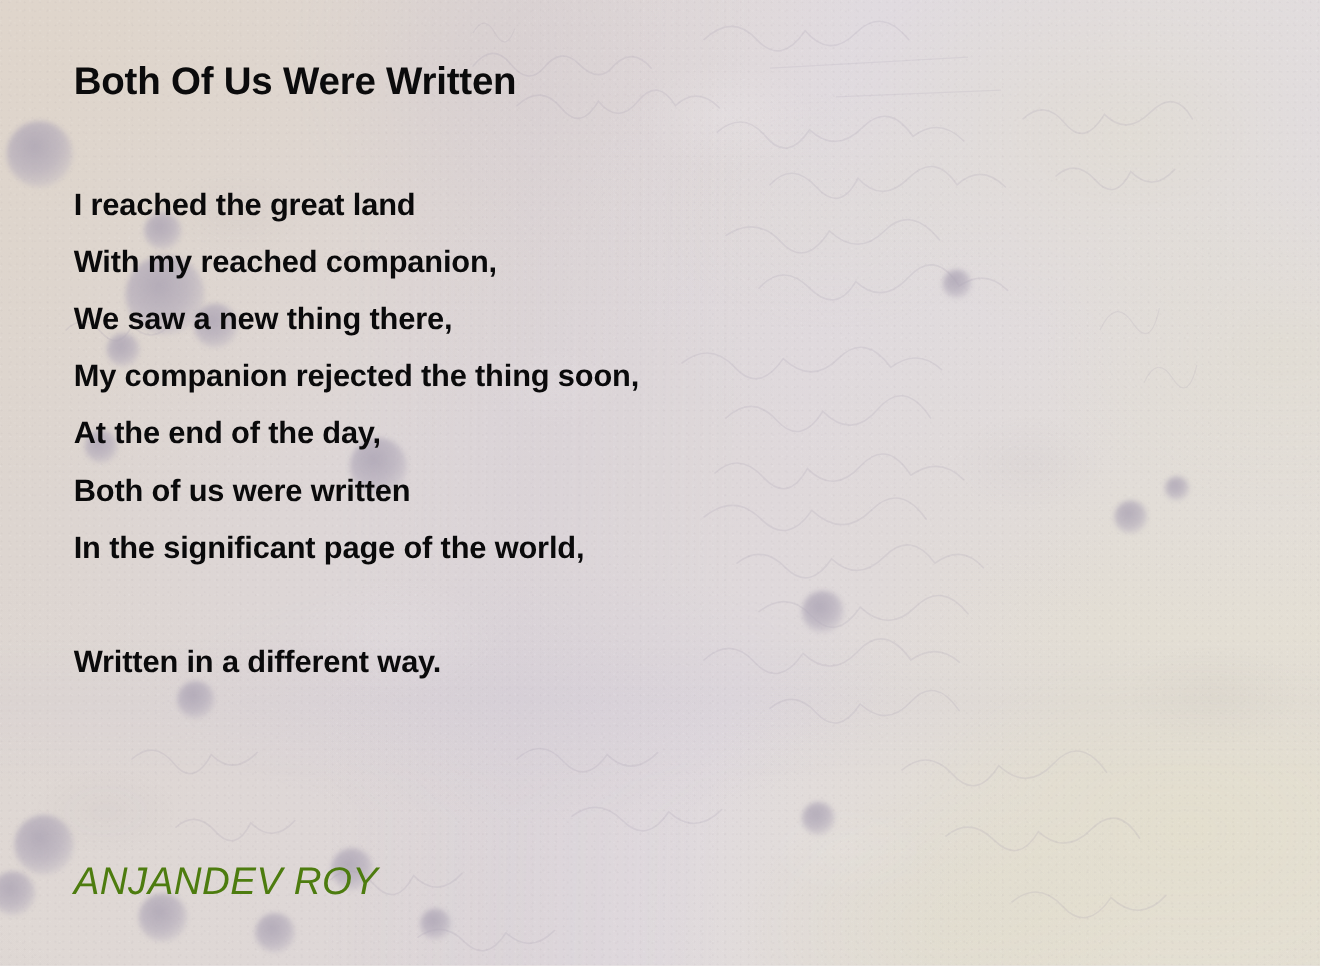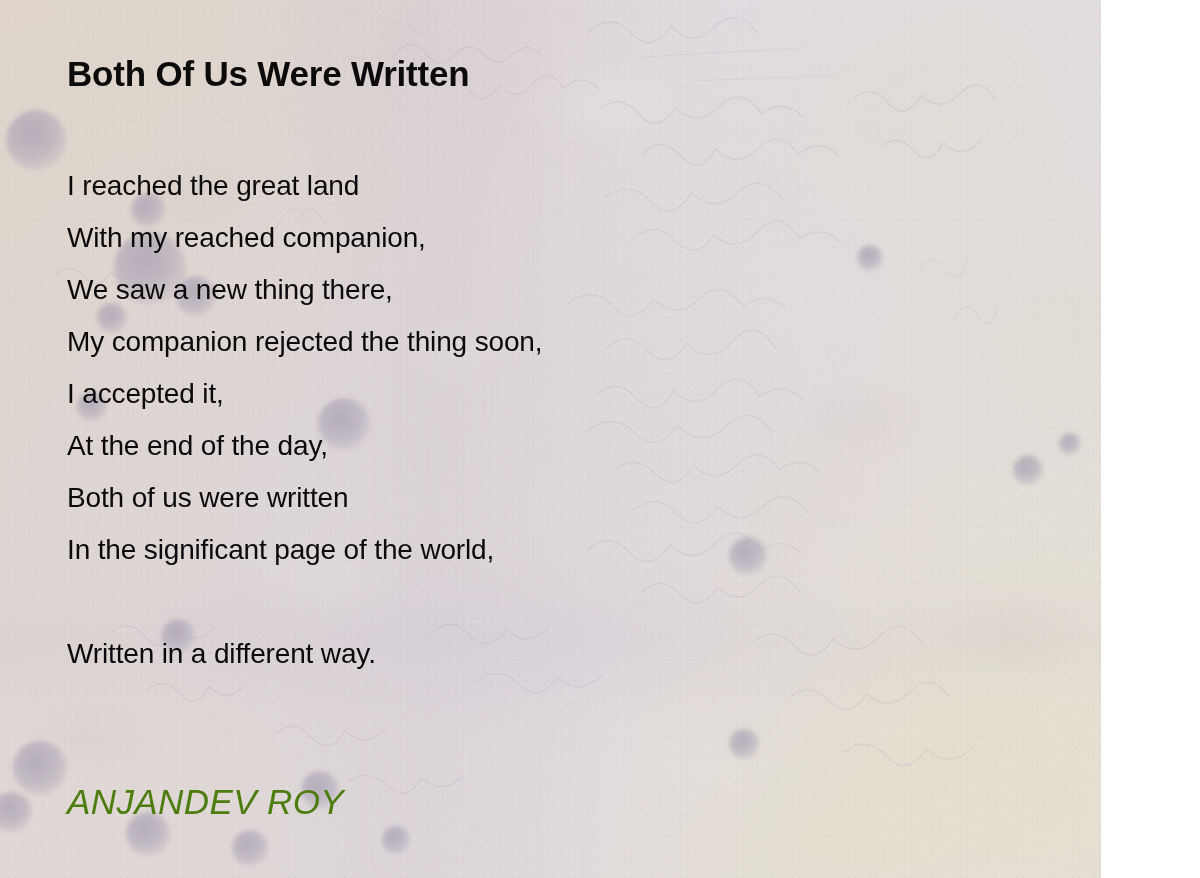--- a/index.html
+++ b/index.html
@@ -4,21 +4,21 @@
 <title>Both Of Us Were Written - Poem</title>
 <style>
   html, body {
     margin: 0;
     padding: 0;
     background: #ffffff;
   }
 
   #poem-canvas {
     position: relative;
-    width: 1101px;
+    width: 1200px;
     height: 878px;
     overflow: hidden;
     background-color: #ded7d6;
     font-family: "Liberation Sans", "DejaVu Sans", sans-serif;
   }
 
   
   .bg-layer {
     position: absolute;
     inset: 0;
@@ -130,21 +130,21 @@
 
   #poem-body {
     position: absolute;
     left: 0;
     top: 160px;
     width: 1000px;
   }
 
   .poem-line {
     font-size: 28px;
-    font-weight: normal;
+    font-weight: bold;
     font-stretch: condensed;
     line-height: 52px;
     height: 52px;
     color: #0a0a0b;
     white-space: pre;
     letter-spacing: -0.15px;
   }
   .poem-line.blank { color: transparent; }
 
   #poem-author {
@@ -237,21 +237,20 @@
   <div class="bg-layer" id="bg-vignette"></div>
 
   <div id="poem-text">
     <h1 id="poem-title">Both Of Us Were Written</h1>
 
     <div id="poem-body">
         <div class="poem-line">I reached the great land</div>
         <div class="poem-line">With my reached companion,</div>
         <div class="poem-line">We saw a new thing there,</div>
         <div class="poem-line">My companion rejected the thing soon,</div>
-        <div class="poem-line">I accepted it,</div>
         <div class="poem-line">At the end of the day,</div>
         <div class="poem-line">Both of us were written</div>
         <div class="poem-line">In the significant page of the world,</div>
         <div class="poem-line blank">&nbsp;</div>
         <div class="poem-line">Written in a different way.</div>
       </div>
 
     <div id="poem-author">ANJANDEV ROY</div>
   </div>
 

